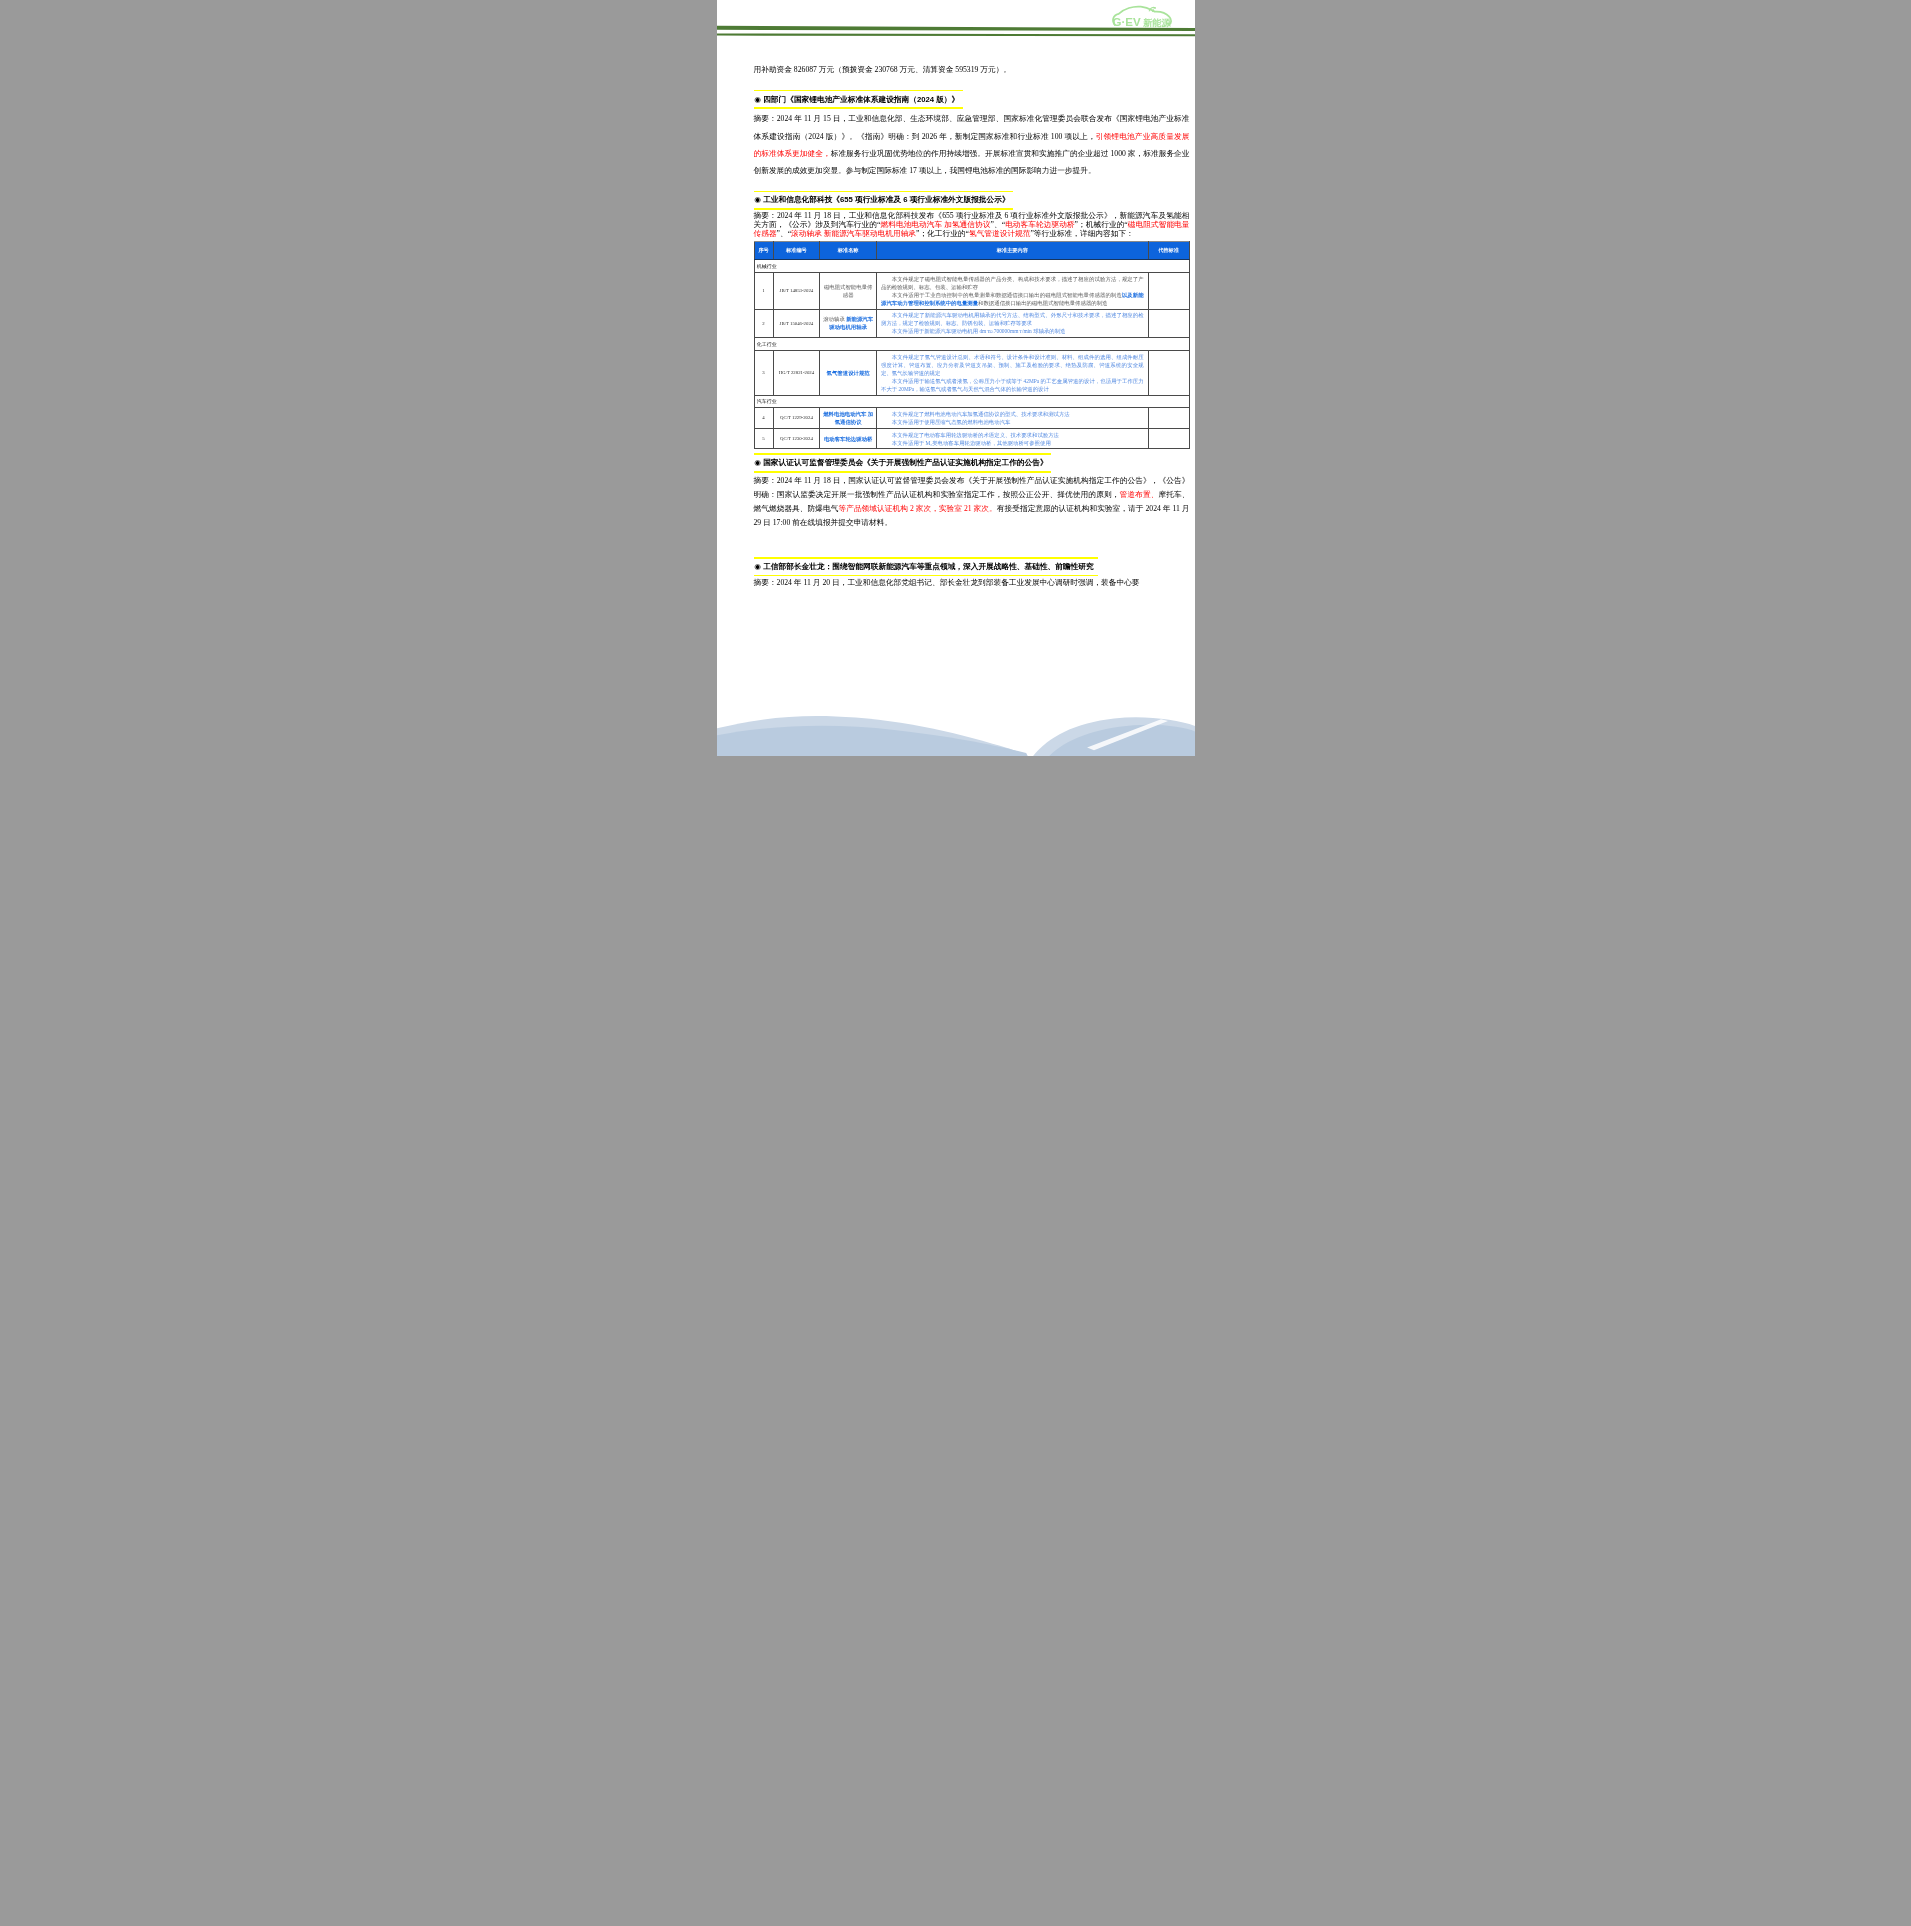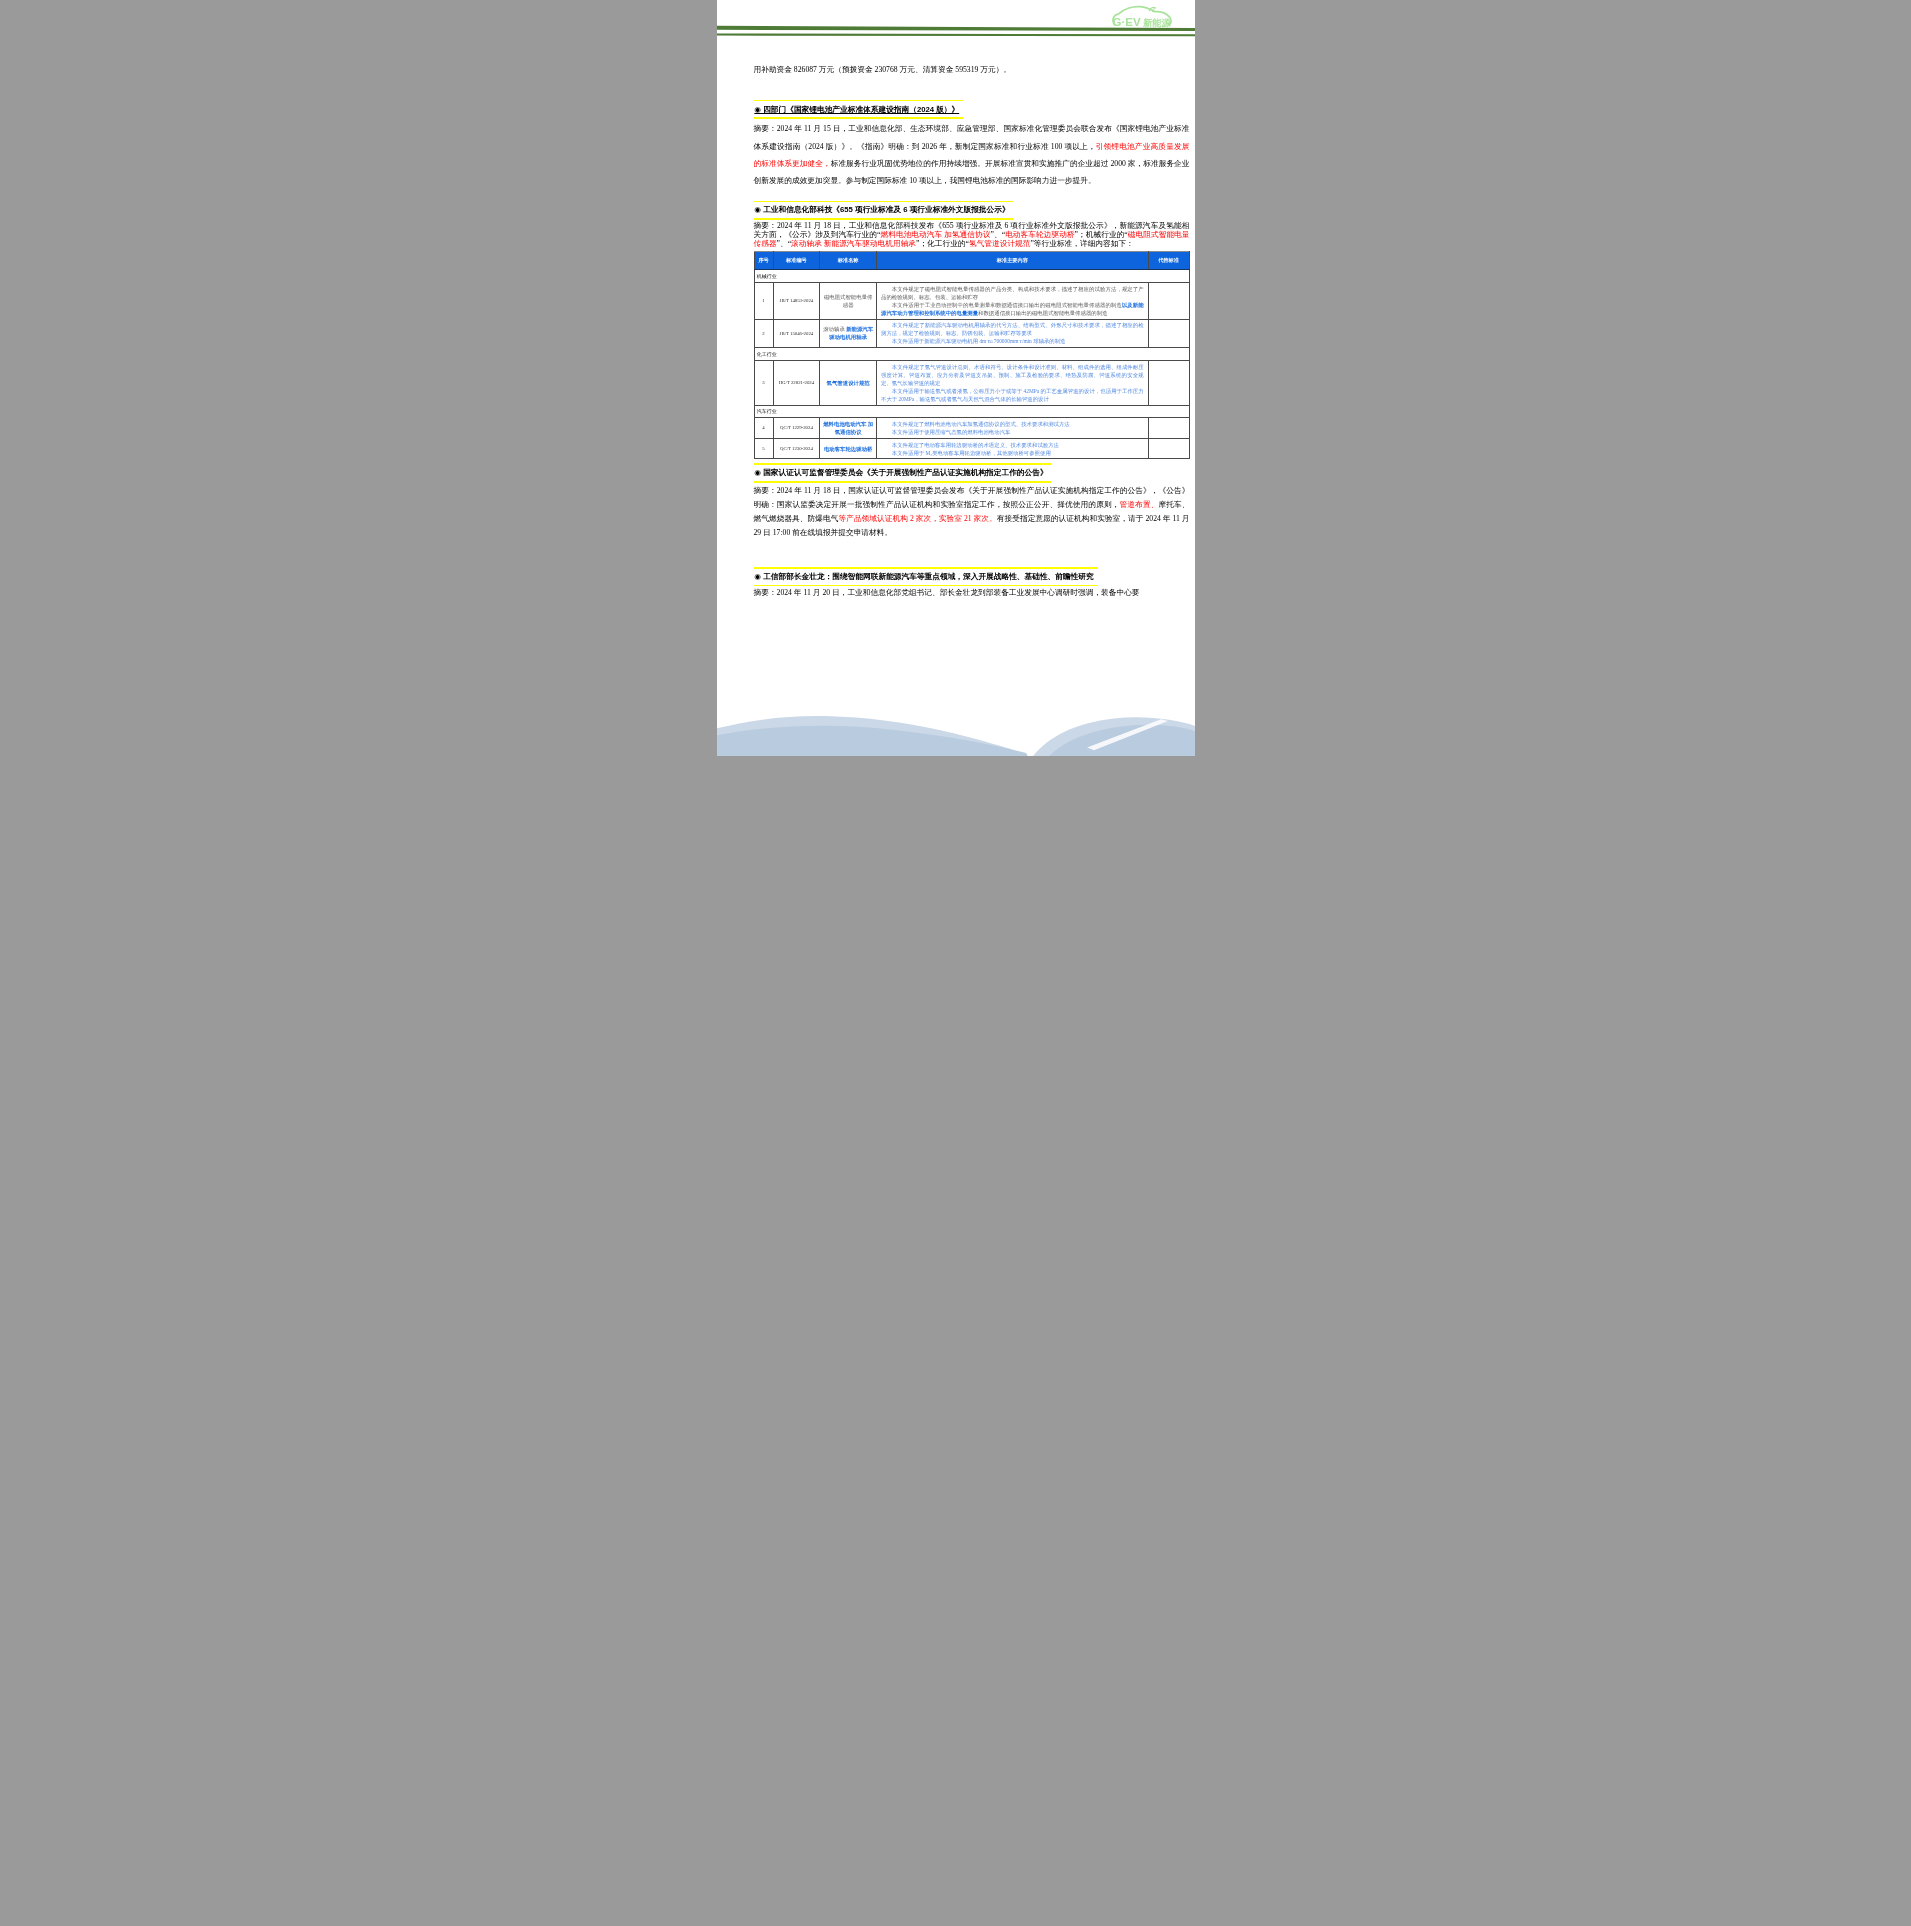--- a/index.html
+++ b/index.html
@@ -10,21 +10,21 @@
   
   .logo{position:absolute;top:5.4px;left:394px;width:62px;height:24px;}
   
   .content{position:absolute;top:0;left:37px;width:436px;padding-top:65px;}
   .intro{font-size:7.7px;line-height:10.8px;margin:0;}
   
   .sec-heading{display:table;background:#FFFF00;padding:1.5px 0;margin:0;}
   .sec-heading .inner{display:block;background:#ffffff;padding:2.3px 3.9px 2.3px 0.8px;
       font-family:"Liberation Sans","DejaVu Sans",sans-serif;font-weight:bold;
       font-size:7.7px;line-height:11.6px;}
-  .mt-h1{margin-top:24px;text-decoration:underline;} .mt-h2{margin-top:11px;} .mt-h3{margin-top:3.9px;} .mt-h4{margin-top:27px;}
+  .mt-h1{margin-top:14px;} .mt-h2{margin-top:11px;} .mt-h3{margin-top:3.9px;} .mt-h4{margin-top:27px;}
   .para{font-size:7.7px;text-align:justify;margin:1.5px 0 0 0;}
   .lh-lg{line-height:17.3px;} .lh-md{line-height:14px;} .lh-sm{line-height:9px;}
   
   .c-black{color:#000000;} .c-red{color:#FF0000;} .c-gray{color:#595959;}
   .c-blue{color:#4F87E0;} .c-blueb{color:#1D6FE0;font-weight:bold;}
   
   table.std{border-collapse:collapse;width:100%;margin-top:3.1px;table-layout:fixed;
       border:0.8px solid #3f3f3f;font-size:5.4px;}
   table.std th,table.std td{border:0.6px solid #4a4a4a;vertical-align:middle;word-break:break-all;}
   table.std thead th{background:#0D64DC;color:#ffffff;font-weight:bold;text-align:center;
@@ -59,21 +59,21 @@
     <text x="84" y="54" font-family="Liberation Sans, DejaVu Sans, sans-serif" font-weight="bold" font-size="24" fill="#A9E39B">新能源</text>
   </svg>
 
   <div class="content">
 
     <p class="intro">用补助资金 826087 万元（预拨资金 230768 万元、清算资金 595319 万元）。</p>
 
     <div class="sec-heading mt-h1">
       <span class="inner">◉ 四部门《国家锂电池产业标准体系建设指南（2024 版）》</span>
     </div>
-    <p class="para lh-lg"><span class="c-black">摘要：2024 年 11 月 15 日，工业和信息化部、生态环境部、应急管理部、国家标准化管理委员会联合发布《国家锂电池产业标准体系建设指南（2024 版）》。《指南》明确：到 2026 年，新制定国家标准和行业标准 100 项以上，</span><span class="c-red">引领锂电池产业高质量发展的标准体系更加健全，</span><span class="c-black">标准服务行业巩固优势地位的作用持续增强。开展标准宣贯和实施推广的企业超过 2000 家，标准服务企业创新发展的成效更加突显。参与制定国际标准 10 项以上，我国锂电池标准的国际影响力进一步提升。</span></p>
+    <p class="para lh-lg"><span class="c-black">摘要：2024 年 11 月 15 日，工业和信息化部、生态环境部、应急管理部、国家标准化管理委员会联合发布《国家锂电池产业标准体系建设指南（2024 版）》。《指南》明确：到 2026 年，新制定国家标准和行业标准 100 项以上，</span><span class="c-red">引领锂电池产业高质量发展的标准体系更加健全，</span><span class="c-black">标准服务行业巩固优势地位的作用持续增强。开展标准宣贯和实施推广的企业超过 1000 家，标准服务企业创新发展的成效更加突显。参与制定国际标准 17 项以上，我国锂电池标准的国际影响力进一步提升。</span></p>
 
     <div class="sec-heading mt-h2">
       <span class="inner">◉ 工业和信息化部科技《655 项行业标准及 6 项行业标准外文版报批公示》</span>
     </div>
     <p class="para lh-sm"><span class="c-black">摘要：2024 年 11 月 18 日，工业和信息化部科技发布《655 项行业标准及 6 项行业标准外文版报批公示》，新能源汽车及氢能相关方面，《公示》涉及到汽车行业的“</span><span class="c-red">燃料电池电动汽车 加氢通信协议</span><span class="c-black">”、“</span><span class="c-red">电动客车轮边驱动桥</span><span class="c-black">”；机械行业的“</span><span class="c-red">磁电阻式智能电量传感器</span><span class="c-black">”、“</span><span class="c-red">滚动轴承 新能源汽车驱动电机用轴承</span><span class="c-black">”；化工行业的“</span><span class="c-red">氢气管道设计规范</span><span class="c-black">”等行业标准，详细内容如下：</span></p>
 
     <table class="std">
       <colgroup>
         <col style="width:4.4%">
           <col style="width:10.7%">

